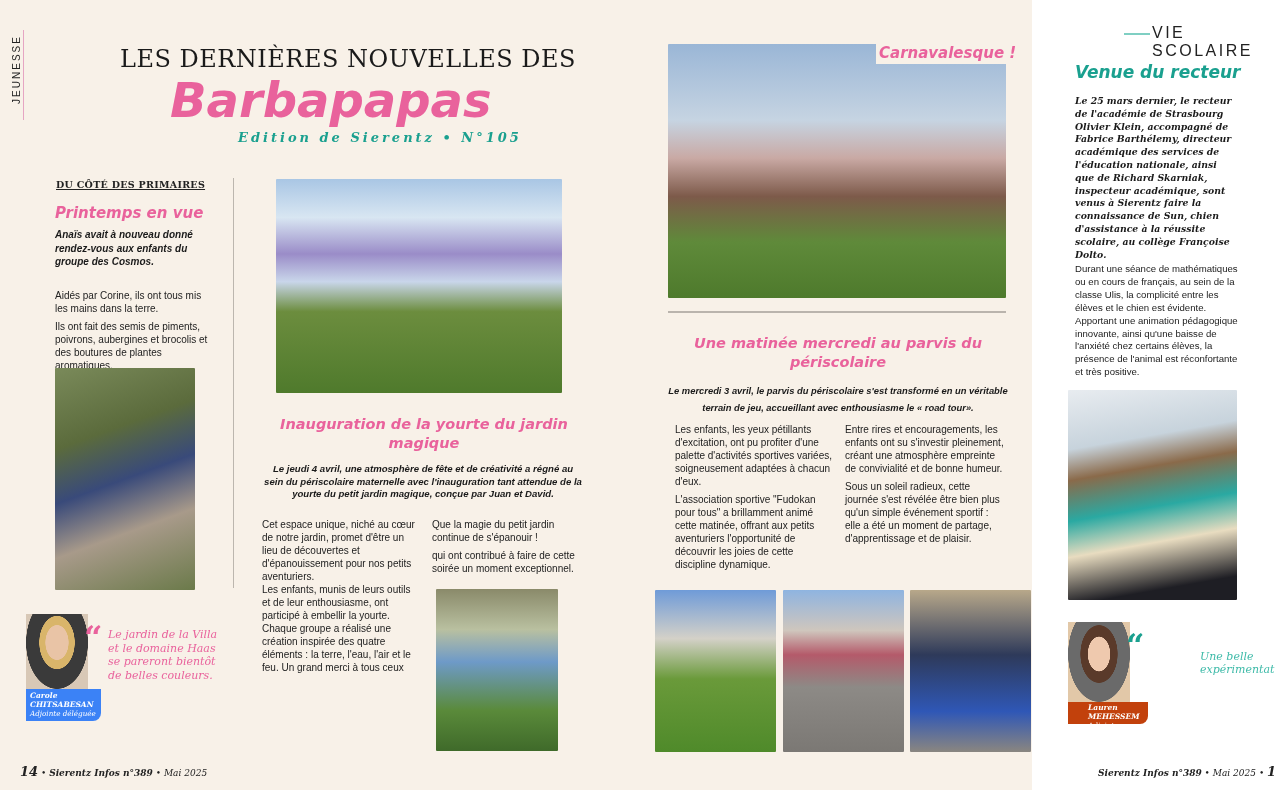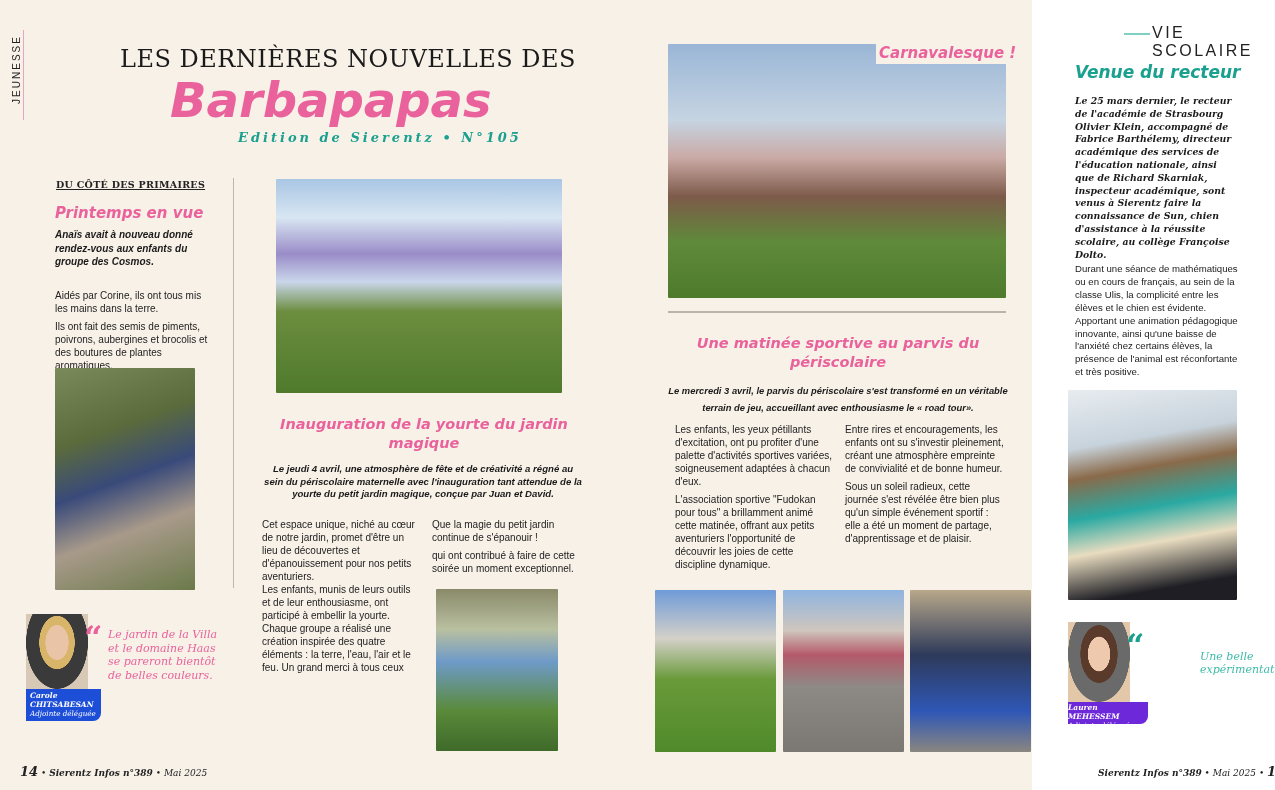--- a/index.html
+++ b/index.html
@@ -44,29 +44,29 @@
   .col-yurt2 { left: 432px; top: 518px; width: 158px; }
 
   .h2-sport { left: 668px; top: 334px; width: 340px; text-align: center; font-size: 14.5px; line-height: 19px; }
   .lead-sport { left: 668px; top: 382px; width: 340px; text-align: center; font-size: 9.4px; line-height: 17px; }
   .col-sport1 { left: 675px; top: 423px; width: 160px; }
   .col-sport2 { left: 845px; top: 423px; width: 160px; }
 
   
   .avatar { overflow: hidden; }
   .av-carole { left: 26px; top: 614px; width: 62px; height: 75px; background: radial-gradient(ellipse at 50% 38%, #e9c4a6 0 26%, #d9b56a 27% 40%, #3a3a3a 41% 70%, #d8c8b6 71%); }
-  .tag-carole { left: 26px; top: 689px; width: 75px; height: 32px; background: #1d4ed8; border-radius: 0 0 8px 0; padding: 2px 4px; color: #fff; }
+  .tag-carole { left: 26px; top: 689px; width: 75px; height: 32px; background: #3b82f6; border-radius: 0 0 8px 0; padding: 2px 4px; color: #fff; }
   .tag-name { font-family: "DejaVu Serif", serif; font-style: italic; font-weight: bold; font-size: 7.5px; line-height: 9px; }
   .tag-role { font-family: "DejaVu Serif", serif; font-style: italic; font-size: 7.2px; line-height: 9px; }
   .quote-mark { font-family: "DejaVu Serif", serif; font-weight: bold; font-size: 32px; line-height: 28px; }
   .qm-pink { left: 84px; top: 624px; color: #e9629c; }
   .quote-carole { left: 108px; top: 628px; width: 110px; font-family: "DejaVu Serif", serif; font-style: italic; font-size: 11px; line-height: 13.5px; color: #e9629c; }
 
   .av-lauren { left: 1068px; top: 622px; width: 62px; height: 80px; background: radial-gradient(ellipse at 50% 40%, #efc9ae 0 25%, #5a3a2a 26% 42%, #6a6a6a 43% 70%, #e2c8a8 71%); }
-  .tag-lauren { left: 1068px; top: 702px; width: 80px; height: 22px; background: #6d28d9; border-radius: 0 0 8px 0; padding: 1px 0; color: #fff; }
+  .tag-lauren { left: 1068px; top: 702px; width: 80px; height: 22px; background: #c2410c; border-radius: 0 0 8px 0; padding: 1px 20px; color: #fff; }
   .qm-teal { left: 1126px; top: 632px; color: #1aa08f; }
   .quote-lauren { left: 1200px; top: 650px; width: 110px; font-family: "DejaVu Serif", serif; font-style: italic; font-size: 11px; line-height: 13px; color: #3dbaa8; }
 
   
   .vie-scolaire { left: 1150px; top: 24px; font-size: 16px; letter-spacing: 2.5px; color: #222; }
   .vs-line { left: 1124px; top: 33px; width: 151px; height: 2px; background: #7fcfc3; }
   .h-venue { left: 1075px; top: 62px; font-family: "DejaVu Sans", sans-serif; font-weight: bold; font-style: italic; font-size: 17px; color: #1aa08f; }
   .lead-venue { left: 1075px; top: 95px; width: 160px; font-family: "DejaVu Serif", serif; font-style: italic; font-weight: bold; font-size: 9.3px; line-height: 12.8px; color: #1a1a1a; }
   .body-venue { left: 1075px; top: 263px; width: 165px; font-size: 9.6px; line-height: 12.9px; }
 
@@ -121,21 +121,21 @@
 <div class="abs body col-yurt2">
   <p>Que la magie du petit jardin continue de s'épanouir !</p>
   <p>qui ont contribué à faire de cette soirée un moment exceptionnel.</p>
 </div>
 <div class="abs photo ph-girl"></div>
 
 <div class="abs photo ph-carnival"></div>
 <div class="abs h-pink h-carnaval">Carnavalesque !</div>
 <div class="abs hrule"></div>
 
-<div class="abs h-pink h2-sport">Une matinée sportive au parvis du périscolaire</div>
+<div class="abs h-pink h2-sport">Une matinée mercredi au parvis du périscolaire</div>
 <div class="abs lead lead-sport">Le mercredi 3 avril, le parvis du périscolaire s'est transformé en un véritable terrain de jeu, accueillant avec enthousiasme le « road tour».</div>
 <div class="abs body col-sport1">
   <p>Les enfants, les yeux pétillants d'excitation, ont pu profiter d'une palette d'activités sportives variées, soigneusement adaptées à chacun d'eux.</p>
   <p>L'association sportive "Fudokan pour tous" a brillamment animé cette matinée, offrant aux petits aventuriers l'opportunité de découvrir les joies de cette discipline dynamique.</p>
 </div>
 <div class="abs body col-sport2">
   <p>Entre rires et encouragements, les enfants ont su s'investir pleinement, créant une atmosphère empreinte de convivialité et de bonne humeur.</p>
   <p>Sous un soleil radieux, cette journée s'est révélée être bien plus qu'un simple événement sportif : elle a été un moment de partage, d'apprentissage et de plaisir.</p>
 </div>
 <div class="abs photo ph-sport1"></div>

